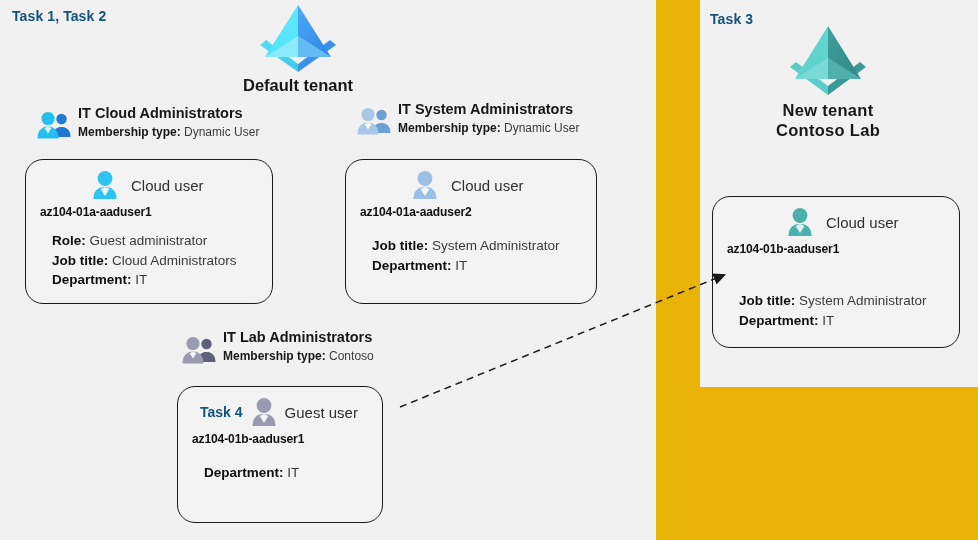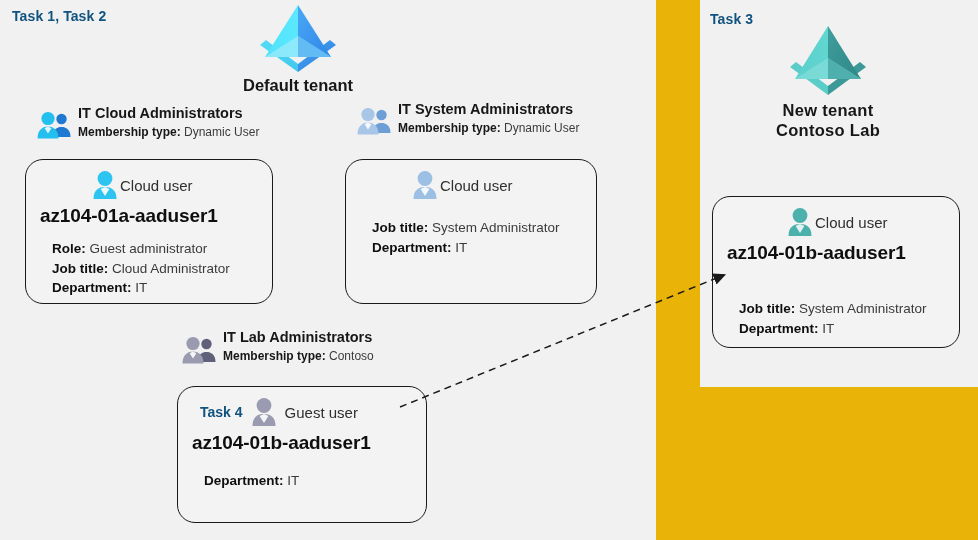--- a/index.html
+++ b/index.html
@@ -87,47 +87,47 @@
   .card {
     position: absolute;
     border: 1.4px solid #1a1a1a;
     border-radius: 18px;
     background: #f3f3f3;
     box-sizing: border-box;
     padding: 9px 14px 10px 14px;
   }
   #card-aaduser1  { left: 25px;  top: 159px; width: 248px; height: 145px; }
   #card-aaduser2  { left: 345px; top: 159px; width: 252px; height: 145px; }
-  #card-guest     { left: 177px; top: 386px; width: 250px; height: 137px; }
+  #card-guest     { left: 177px; top: 386px; width: 206px; height: 137px; }
   #card-newtenant { left: 712px; top: 196px; width: 248px; height: 152px; }
 
   .card-head {
     display: flex;
     align-items: center;
-    gap: 2px;
+    gap: 13px;
     height: 32px;
     padding-left: 52px;
   }
   #card-guest .card-head { padding-left: 8px; gap: 8px; }
   #card-newtenant .card-head { padding-left: 60px; }
 
   .card-head-task {
     color: #11537f;
     font-weight: bold;
     font-size: 14px;
     white-space: nowrap;
   }
   .card-usertype {
     font-size: 15px;
     color: #2f2f2f;
     white-space: nowrap;
   }
   .card-username {
     font-weight: bold;
-    font-size: 19px;
+    font-size: 12px;
     color: #0f0f0f;
     margin-top: 4px;
     white-space: nowrap;
     letter-spacing: -0.1px;
   }
   .card-attrs {
     margin-top: 17px;
     font-size: 13.5px;
     color: #3b3b3b;
     line-height: 1.46;
@@ -234,21 +234,21 @@
       <span class="card-usertype">Cloud user</span>
     </div>
     <div class="card-username">az104-01a-aaduser1</div>
     <div class="card-attrs">
       <div class="attr-row">
         <b>Role:</b>
         <span>Guest administrator</span>
       </div>
       <div class="attr-row">
         <b>Job title:</b>
-        <span>Cloud Administrator</span>
+        <span>Cloud Administrators</span>
       </div>
       <div class="attr-row">
         <b>Department:</b>
         <span>IT</span>
       </div>
     </div>
   </div>
 
   <div class="group" id="group-system-admins">
     <svg class="group-icon" width="36" height="28" viewBox="0 0 36 28">
@@ -269,20 +269,21 @@
 
   <div class="card" id="card-aaduser2">
     <div class="card-head">
       <svg width="26" height="30" viewBox="0 0 26 30">
         <circle cx="13" cy="8.5" r="7.4" fill="#9cbfe4"></circle>
         <path d="M1.5 29 C1.5 20 6.5 17 13 17 C19.5 17 24.5 20 24.5 29 Z" fill="#9cbfe4"></path>
         <path d="M13 17 L8.6 19 L13 26 L17.4 19 Z" fill="#ffffff" opacity="0.9"></path>
       </svg>
       <span class="card-usertype">Cloud user</span>
     </div>
+    <div class="card-username">az104-01a-aaduser2</div>
     <div class="card-attrs">
       <div class="attr-row">
         <b>Job title:</b>
         <span>System Administrator</span>
       </div>
       <div class="attr-row">
         <b>Department:</b>
         <span>IT</span>
       </div>
     </div>

